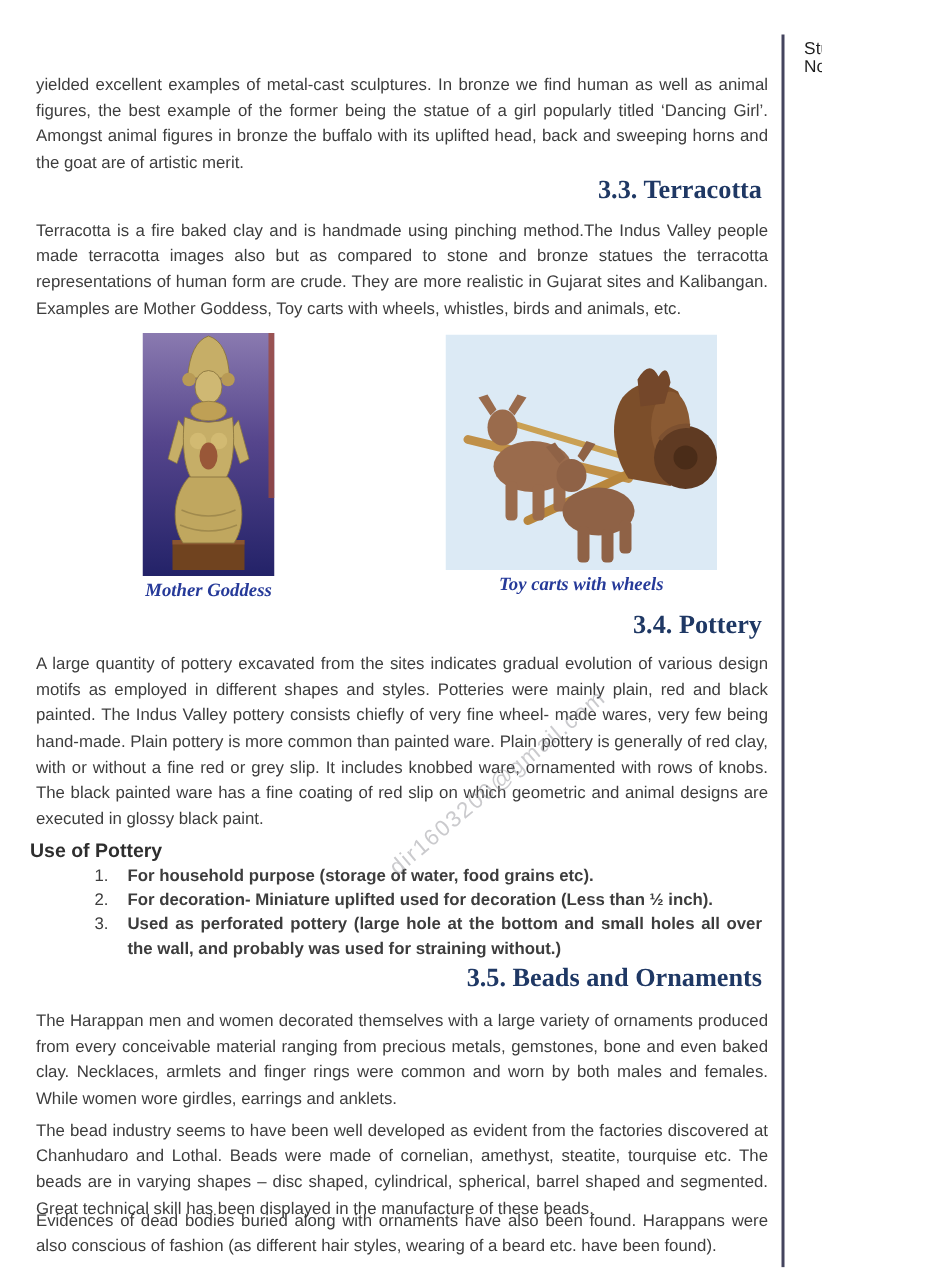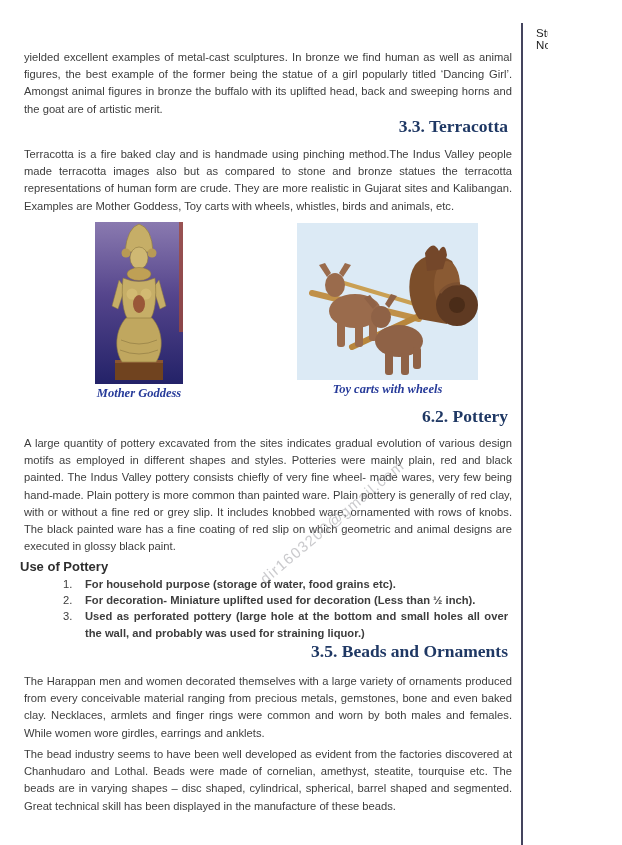--- a/index.html
+++ b/index.html
@@ -140,41 +140,42 @@
         <rect x="104" y="130" width="8" height="22" rx="3"></rect>
         <rect x="116" y="124" width="8" height="22" rx="3"></rect>
         <ellipse cx="84" cy="94" rx="10" ry="11"></ellipse>
         <path d="M76,86 l-9,-11 6,-3 7,10 Z"></path>
         <path d="M92,85 l8,-12 -6,-2 -6,10 Z"></path>
       </g>
     </svg>
     <div class="fig-caption">Toy carts with wheels</div>
   </div>
 
-  <div class="h2" style="top:406px">6.2. Pottery</div>
+  <div class="h2" style="top:406px">3.4. Pottery</div>
 
   <div class="blk" style="top:435px">A large quantity of pottery excavated from the sites indicates gradual evolution of various design motifs as employed in different shapes and styles. Potteries were mainly plain, red and black painted. The Indus Valley pottery consists chiefly of very fine wheel- made wares, very few being hand-made. Plain pottery is more common than painted ware. Plain pottery is generally of red clay, with or without a fine red or grey slip. It includes knobbed ware, ornamented with rows of knobs. The black painted ware has a fine coating of red slip on which geometric and animal designs are executed in glossy black paint.</div>
 
   <div class="mini-h" style="top:559px">Use of Pottery</div>
 
   <div class="plist" style="top:576px">
     <div class="li">
       <span class="num">1.</span>
       <span class="li-text">For household purpose (storage of water, food grains etc).</span>
     </div>
     <div class="li">
       <span class="num">2.</span>
       <span class="li-text">For decoration- Miniature uplifted used for decoration (Less than ½ inch).</span>
     </div>
     <div class="li">
       <span class="num">3.</span>
-      <span class="li-text">Used as perforated pottery (large hole at the bottom and small holes all over the wall, and probably was used for straining liquor.)</span>
+      <span class="li-text">Used as perforated pottery (large hole at the bottom and small holes all over the wall, and probably was used for straining without.)</span>
     </div>
   </div>
 
   <div class="h2" style="top:641px">3.5. Beads and Ornaments</div>
 
   <div class="blk" style="top:673px">The Harappan men and women decorated themselves with a large variety of ornaments produced from every conceivable material ranging from precious metals, gemstones, bone and even baked clay. Necklaces, armlets and finger rings were common and worn by both males and females. While women wore girdles, earrings and anklets.</div>
   <div class="blk" style="top:746px">The bead industry seems to have been well developed as evident from the factories discovered at Chanhudaro and Lothal. Beads were made of cornelian, amethyst, steatite, tourquise etc. The beads are in varying shapes – disc shaped, cylindrical, spherical, barrel shaped and segmented. Great technical skill has been displayed in the manufacture of these beads.</div>
+  <div class="blk" style="top:806px">Evidences of dead bodies buried along with ornaments have also been found. Harappans were also conscious of fashion (as different hair styles, wearing of a beard etc. have been found).</div>
 
   <div class="watermark">dir1603200@gmail.com</div>
 
 </div>
 
 </body></html>

